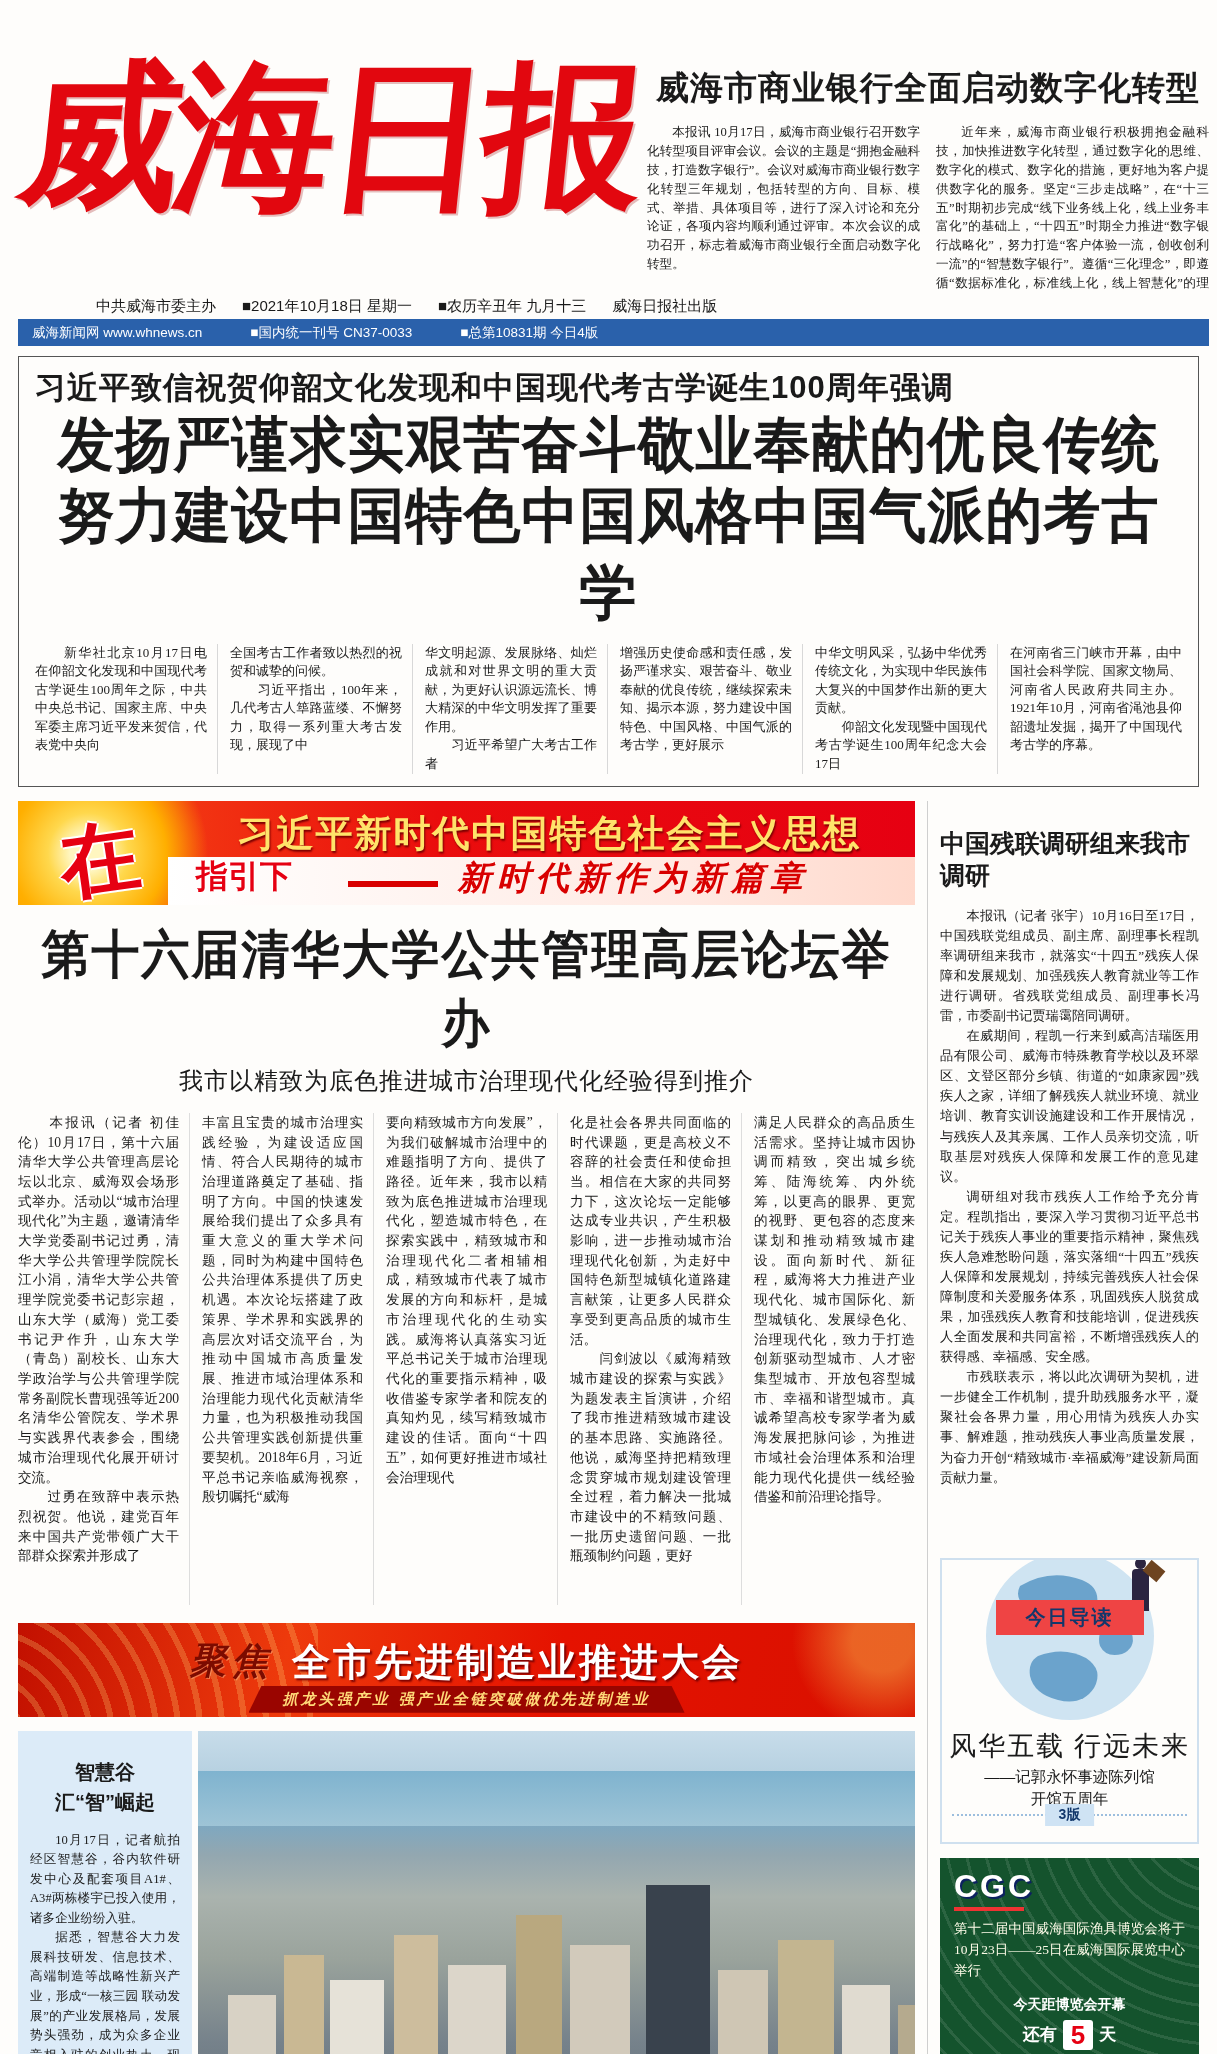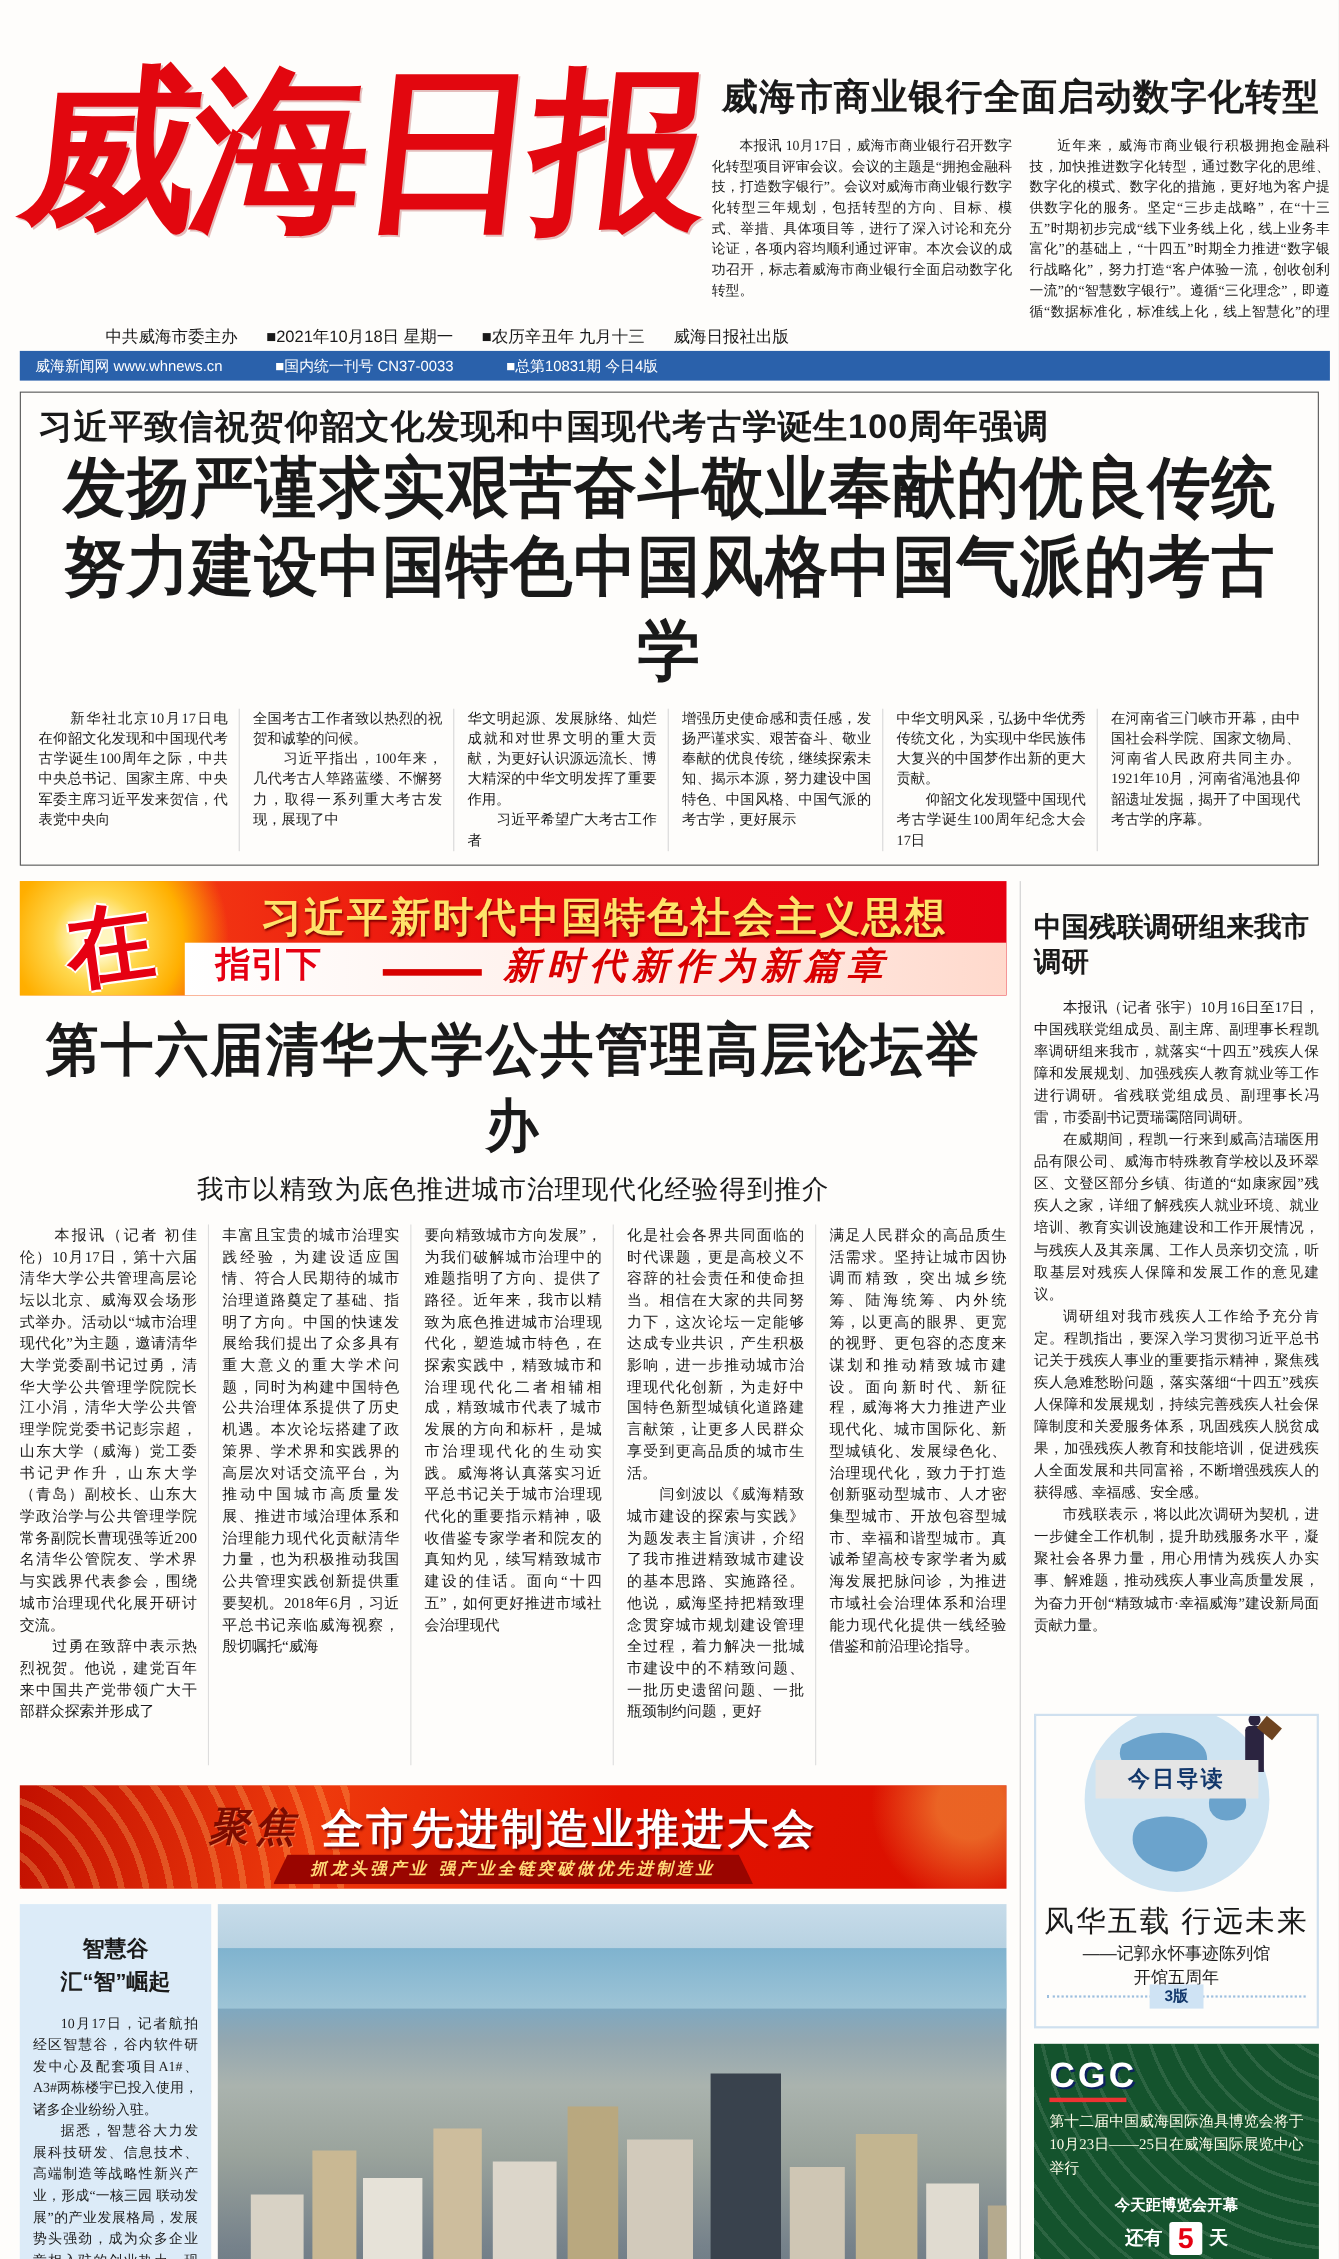--- a/index.html
+++ b/index.html
@@ -65,21 +65,21 @@
   .bld { position:absolute; bottom:0; }
   .photo .road { position:absolute; left:-30px; bottom:0; width:130%; height:70px; background:linear-gradient(180deg,#55606b,#3e4850); transform:rotate(-3deg); }
 
   
   .canlian-t { font-size:25px; font-weight:900; font-family:"Liberation Sans", sans-serif; line-height:1.3; margin-top:26px; }
   .canlian-b { margin-top:14px; font-size:13.2px; line-height:1.52; text-align:justify; height:636px; overflow:hidden; }
   .canlian-b p { text-indent:2em; }
 
   .guide { position:relative; margin-top:16px; border:2px solid #cfe0ef; height:286px; padding-top:10px; overflow:hidden; }
   .guide .globe { position:absolute; left:50%; top:-14px; transform:translateX(-50%); }
-  .guide .label { position:absolute; left:50%; top:40px; transform:translateX(-50%); background:#e5e5e5; color:#12376b; font-weight:900; font-size:20px; font-family:"Liberation Sans", sans-serif; padding:4px 30px; letter-spacing:2px; white-space:nowrap; }
+  .guide .label { position:absolute; left:50%; top:40px; transform:translateX(-50%); background:#ef4444; color:#12376b; font-weight:900; font-size:20px; font-family:"Liberation Sans", sans-serif; padding:4px 30px; letter-spacing:2px; white-space:nowrap; }
   .man { position:absolute; right:34px; top:-2px; width:40px; height:70px; }
   .man .head { position:absolute; left:12px; top:0; width:11px; height:11px; border-radius:50%; background:#2b2440; }
   .man .bodyp { position:absolute; left:9px; top:11px; width:17px; height:42px; background:#2b2440; border-radius:4px 4px 0 0; }
   .man .case { position:absolute; right:0; top:6px; width:18px; height:14px; background:#6e4420; transform:rotate(40deg); }
   .guide .title { position:absolute; left:0; right:0; top:168px; text-align:center; font-size:27px; font-weight:400; font-family:"Liberation Serif", serif; letter-spacing:2px; }
   .guide .sub { position:absolute; left:0; right:0; top:206px; text-align:center; font-size:15.5px; font-family:"Liberation Sans", sans-serif; line-height:1.45; }
   .guide .pageline { position:absolute; left:10px; right:10px; top:254px; border-top:2px dotted #9cbede; }
   .guide .badge { position:absolute; left:50%; top:244px; transform:translateX(-50%); background:#cfe3f4; color:#12376b; font-size:14px; font-weight:700; padding:2px 14px; font-family:"Liberation Sans", sans-serif; }
 
   .expo { position:relative; margin-top:14px; height:196px; background:#14532d; overflow:hidden; color:#fff; padding:10px 14px; }

